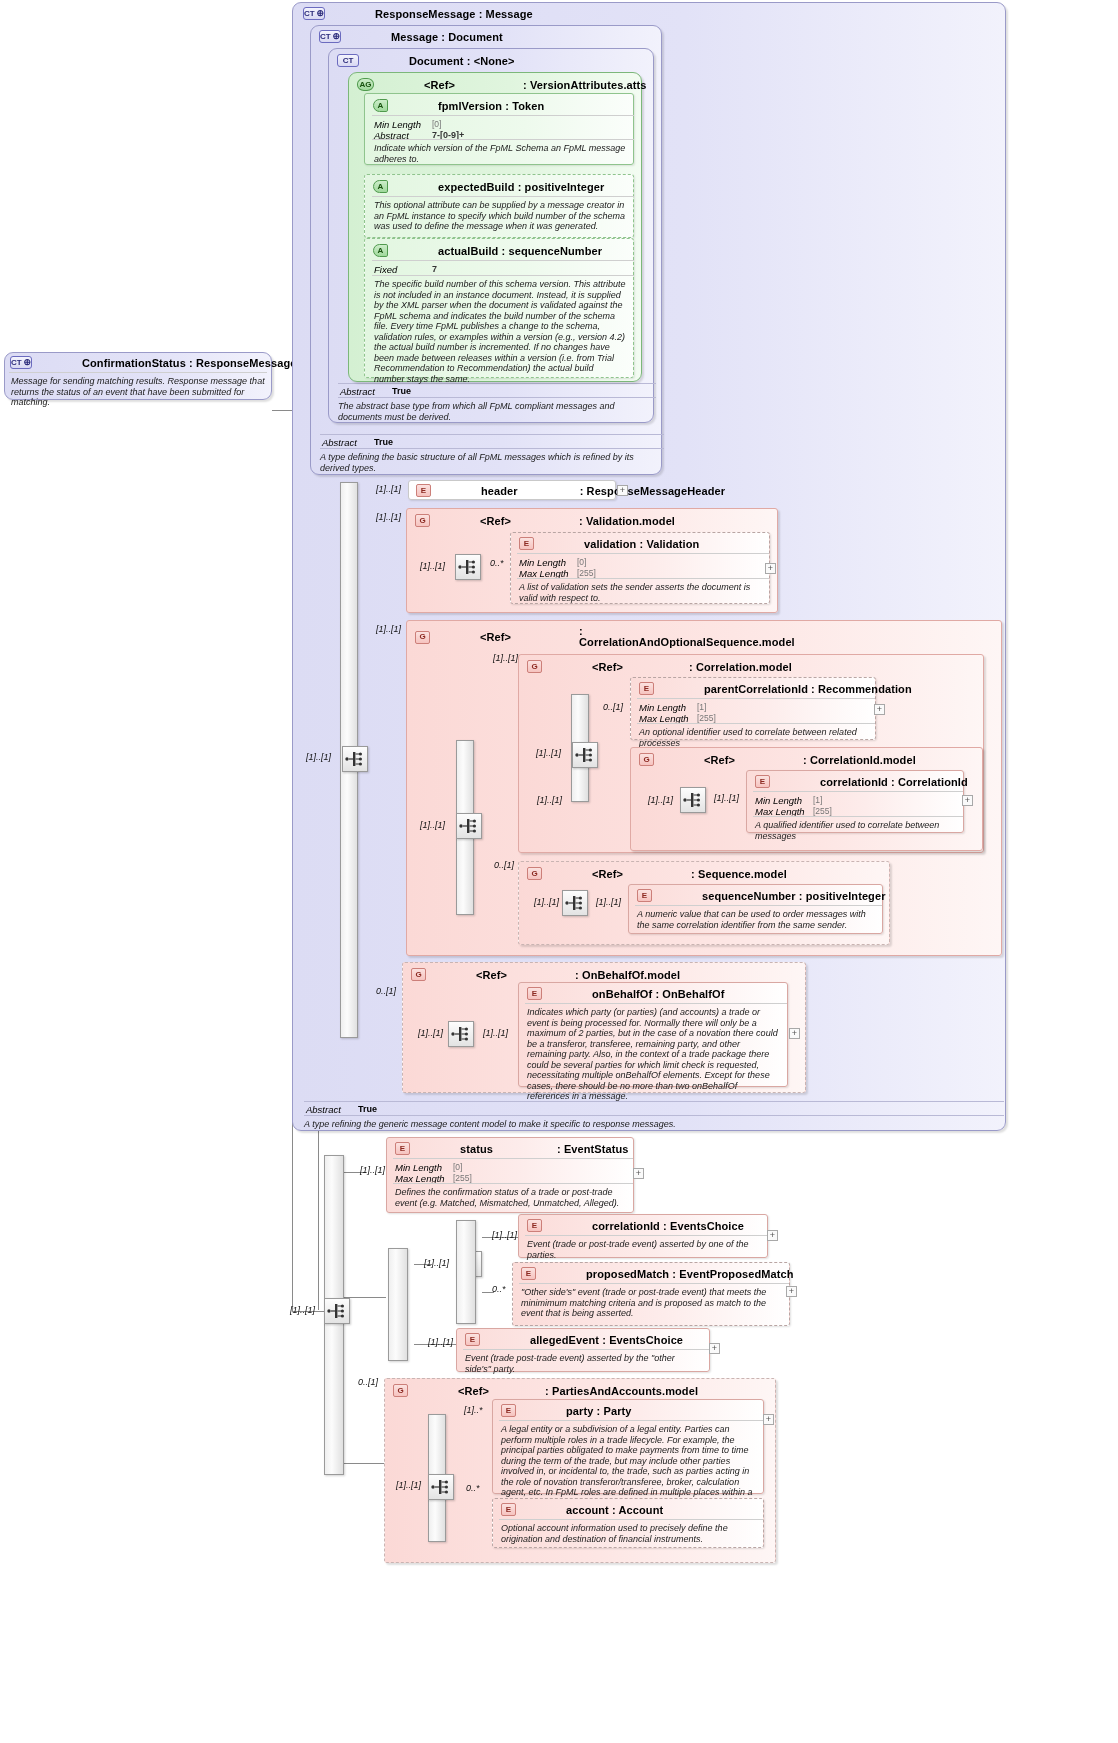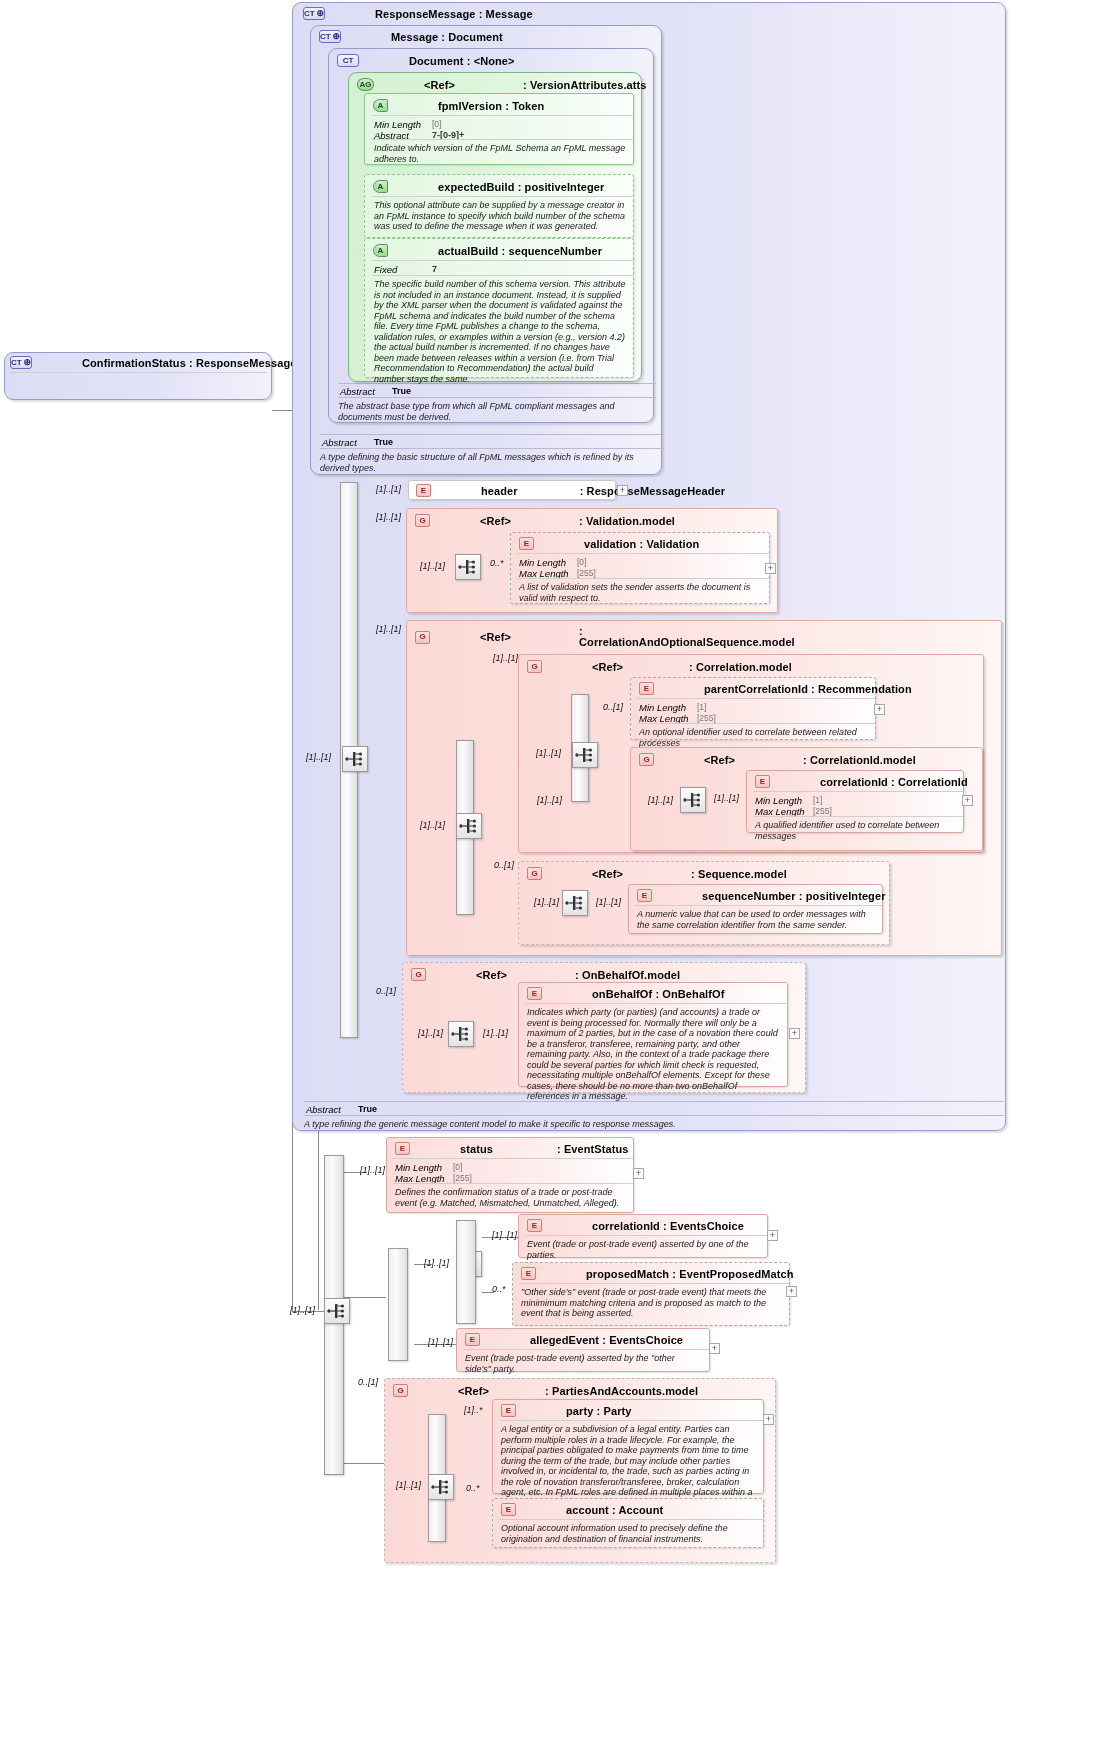--- a/index.html
+++ b/index.html
@@ -192,20 +192,21 @@
   <div class="ln lnh abs" style="left:456px;top:1412px;width:38px;"></div>
   <div class="ln lnh abs" style="left:458px;top:1487px;width:34px;"></div>
 </div>
 
 <div class="box ct" style="left:4px;top:352px;width:268px;height:48px;">
   <div class="hdr">
     <span class="badge b-ct">CT<span class="plus">⊕</span></span>
     <span class="ttl">ConfirmationStatus : ResponseMessage</span>
   </div>
   <div class="sep"></div>
+  <div class="doc">Message for sending matching results. Response message that returns the status of an event that have been submitted for matching.</div>
 </div>
 
 <div class="box ct" style="left:292px;top:2px;width:714px;height:1129px;"></div>
 <div class="hdr abs" style="left:298px;top:4px;">
   <span class="badge b-ct">CT<span class="plus">⊕</span></span>
   <span class="ttl">ResponseMessage : Message</span>
 </div>
 <div class="absline abs" style="left:298px;top:1101px;width:700px;"></div>
 <div class="absrow abs" style="left:298px;top:1103px;width:700px;">
   <span class="k">Abstract</span>

